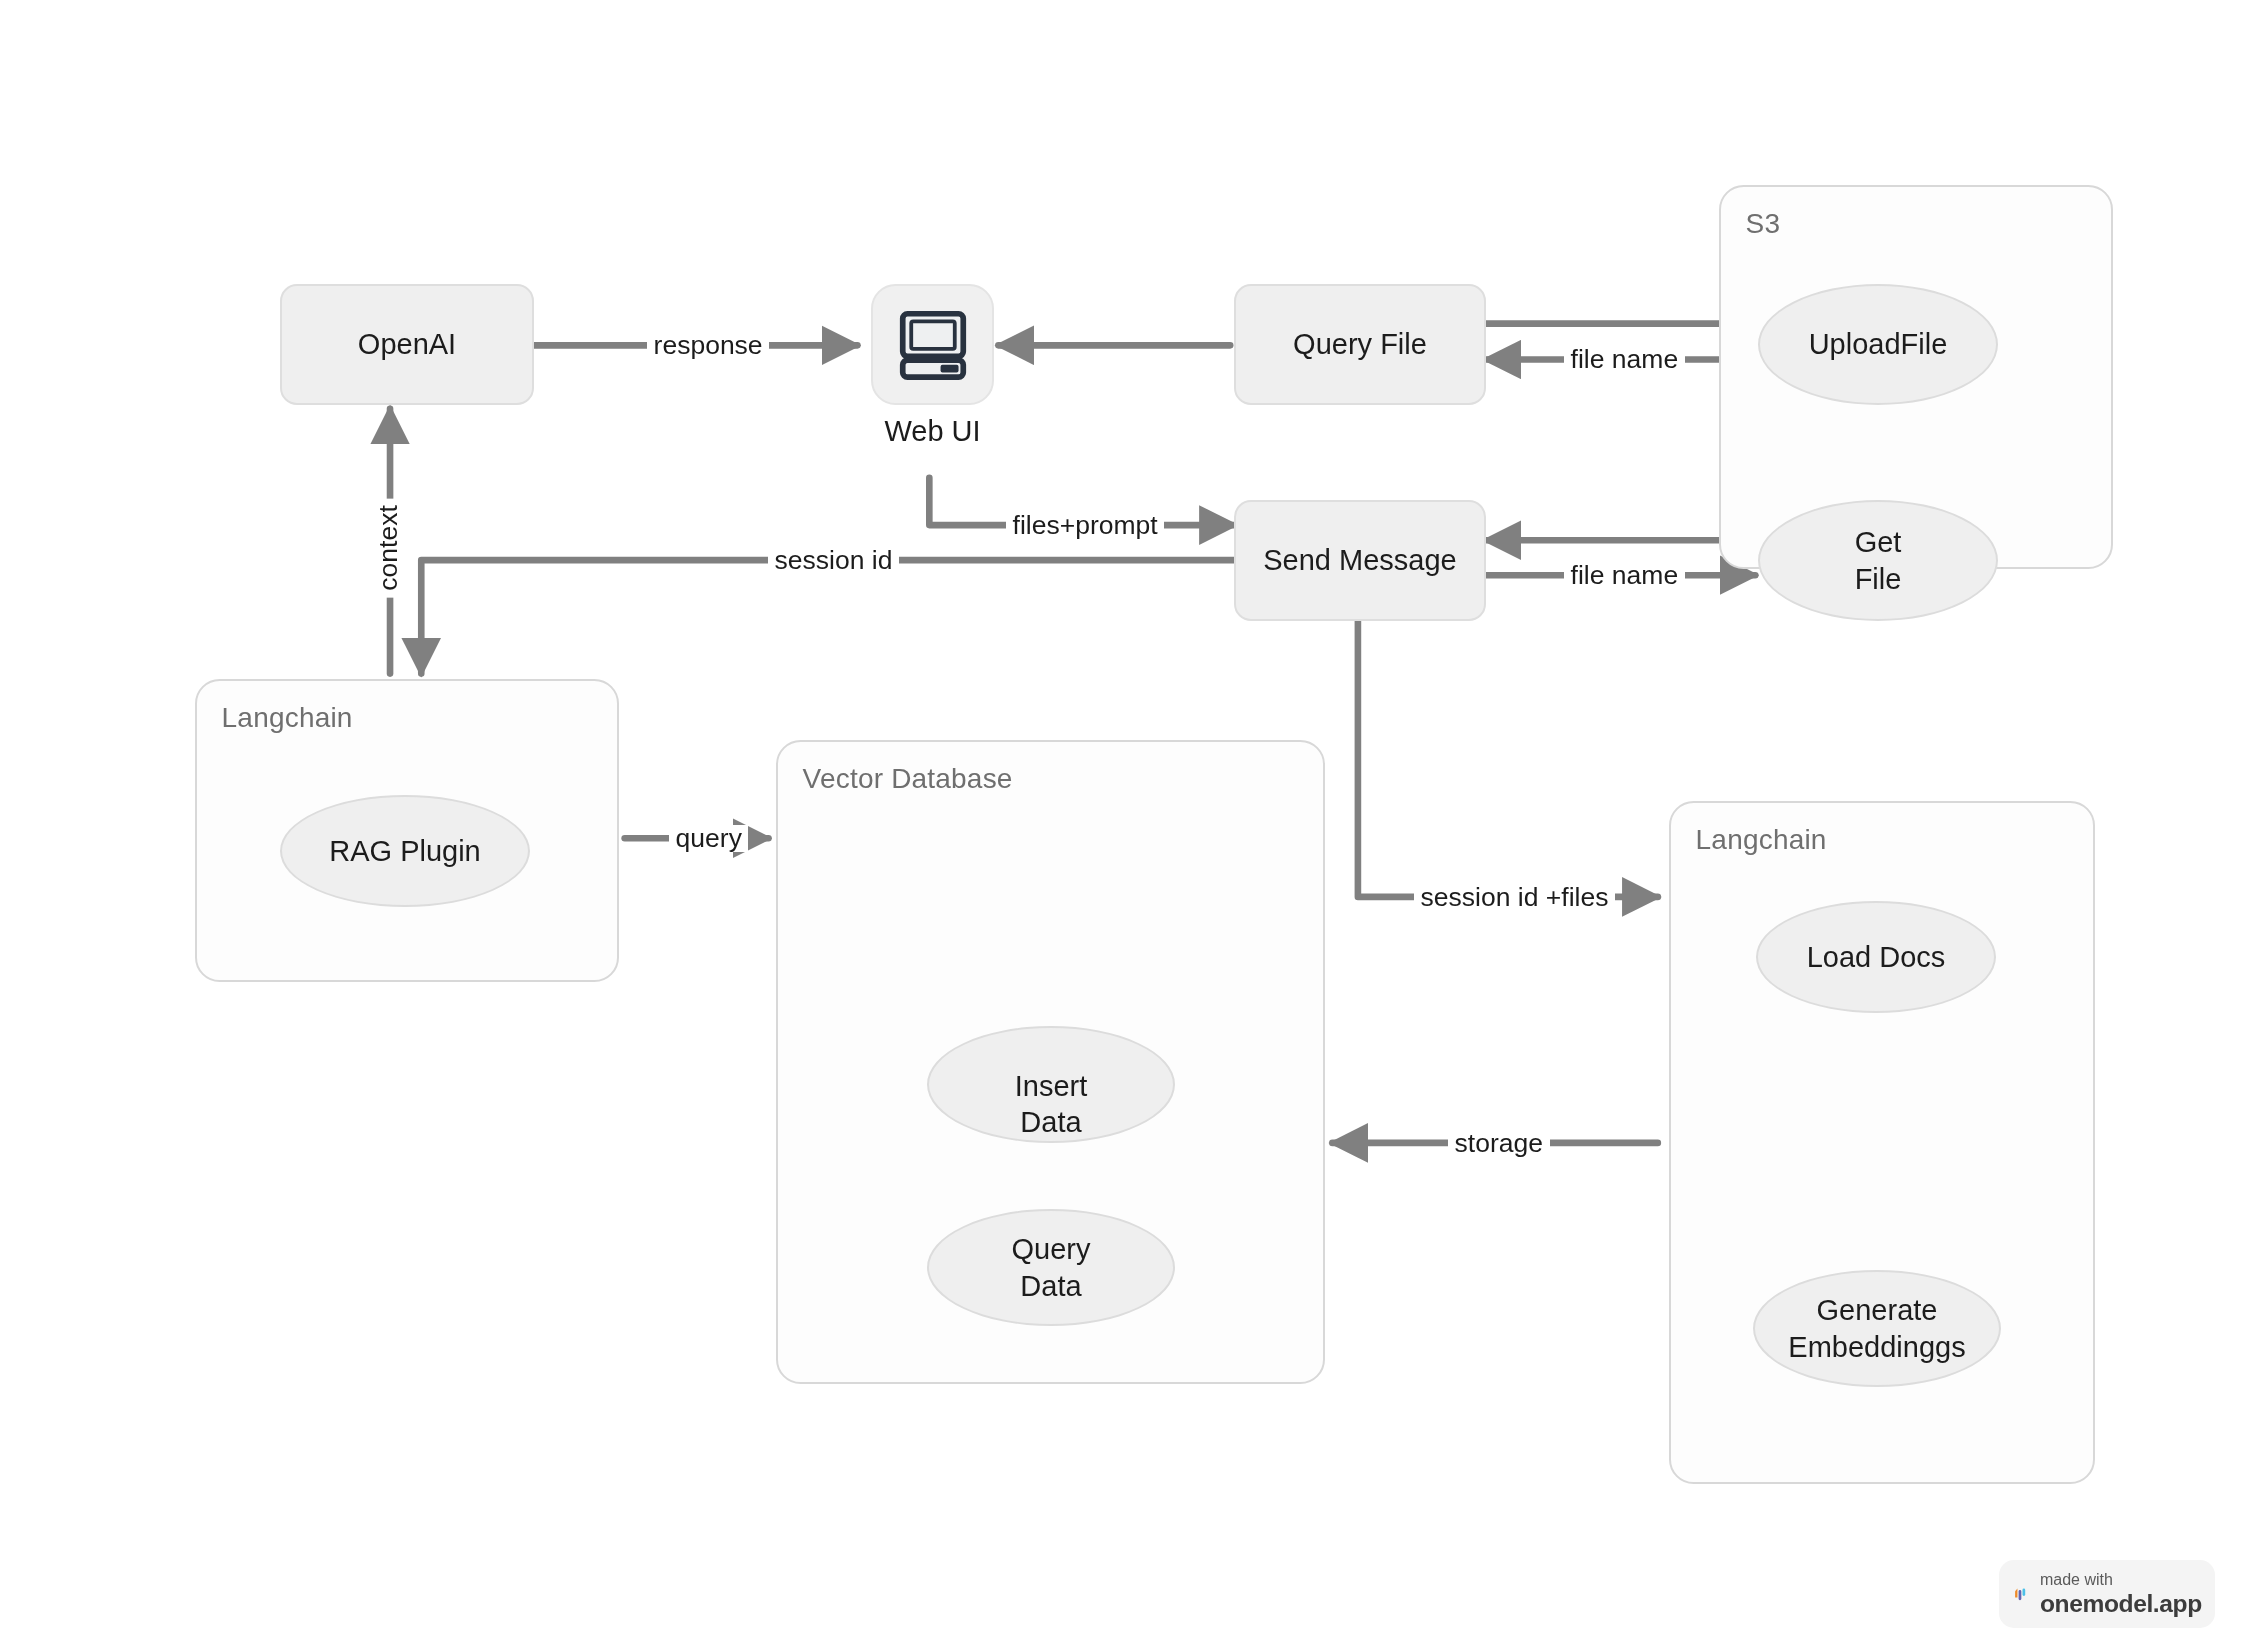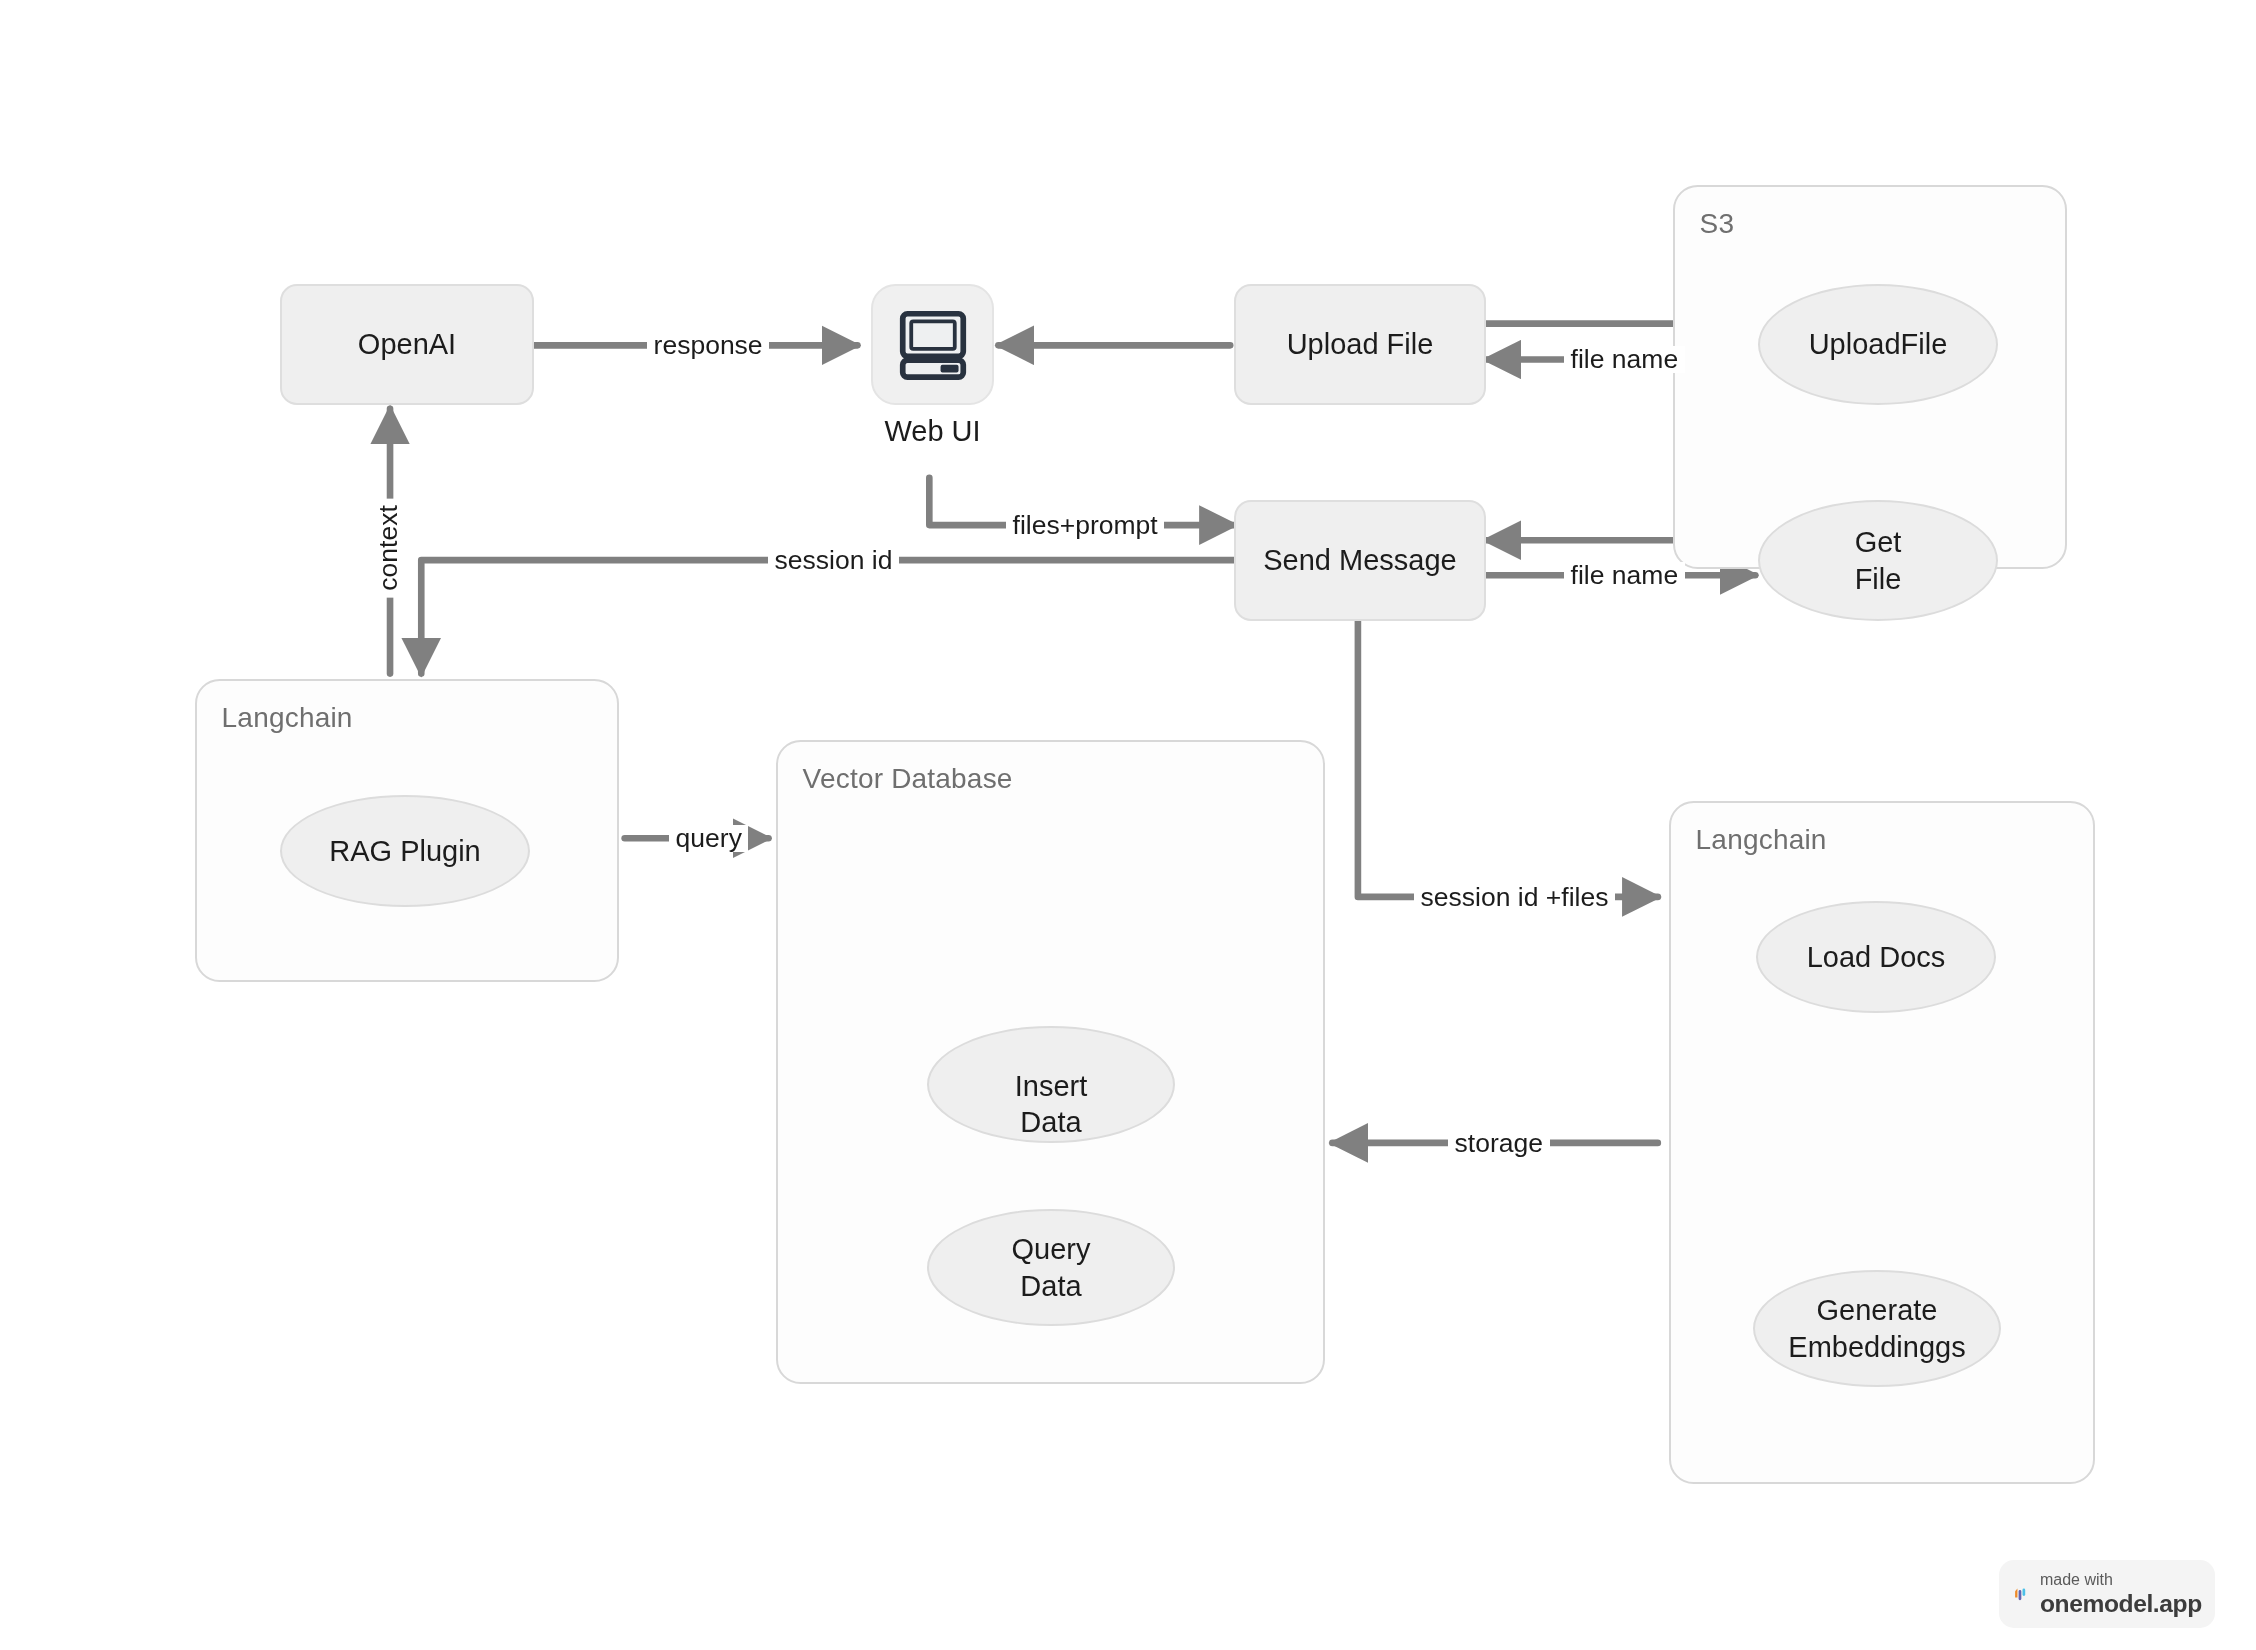--- a/index.html
+++ b/index.html
@@ -149,21 +149,21 @@
       <path d="M 412 712 L 412 432" marker-end="url(#arrow)"></path>
 
       <path d="M 660 886 L 812 886" marker-end="url(#arrow)"></path>
 
       <path d="M 1435 655 L 1435 948 L 1752 948" marker-end="url(#arrow)"></path>
 
       <path d="M 1752 1208 L 1408 1208" marker-end="url(#arrow)"></path>
     </g>
   </svg>
 
-  <div class="group" style="left:1673px; top:185px; width:394px; height:384px;">
+  <div class="group" style="left:1719px; top:185px; width:394px; height:384px;">
     <div class="group-title">S3</div>
   </div>
 
   <div class="group" style="left:195px; top:679px; width:424px; height:303px;">
     <div class="group-title">Langchain</div>
   </div>
 
   <div class="group" style="left:776px; top:740px; width:549px; height:644px;">
     <div class="group-title">Vector Database</div>
   </div>
@@ -180,21 +180,21 @@
     <svg width="74" height="70" viewBox="0 0 78 74">
       <rect x="7" y="4" width="64" height="45" rx="5" ry="5" fill="#eef0f1" stroke="#28323f" stroke-width="6"></rect>
       <rect x="16" y="12" width="46" height="29" rx="2" ry="2" fill="#eef0f1" stroke="#28323f" stroke-width="4"></rect>
       <rect x="7" y="53" width="64" height="18" rx="5" ry="5" fill="#eef0f1" stroke="#28323f" stroke-width="6"></rect>
       <rect x="47" y="58" width="19" height="8" rx="2" ry="2" fill="#28323f"></rect>
     </svg>
   </div>
   <div class="icon-caption" style="left:871px; top:415px; width:123px;">Web UI</div>
 
   <div class="rect" style="left:1234px; top:284px; width:252px; height:121px;">
-    <span>Upload File</span>
+    <span>Query File</span>
   </div>
 
   <div class="rect" style="left:1234px; top:500px; width:252px; height:121px;">
     <span>Send Message</span>
   </div>
 
   <div class="ellipse" style="left:1758px; top:284px; width:240px; height:121px; ">
     <span>Upload</span>
     <span>File</span>
   </div>

